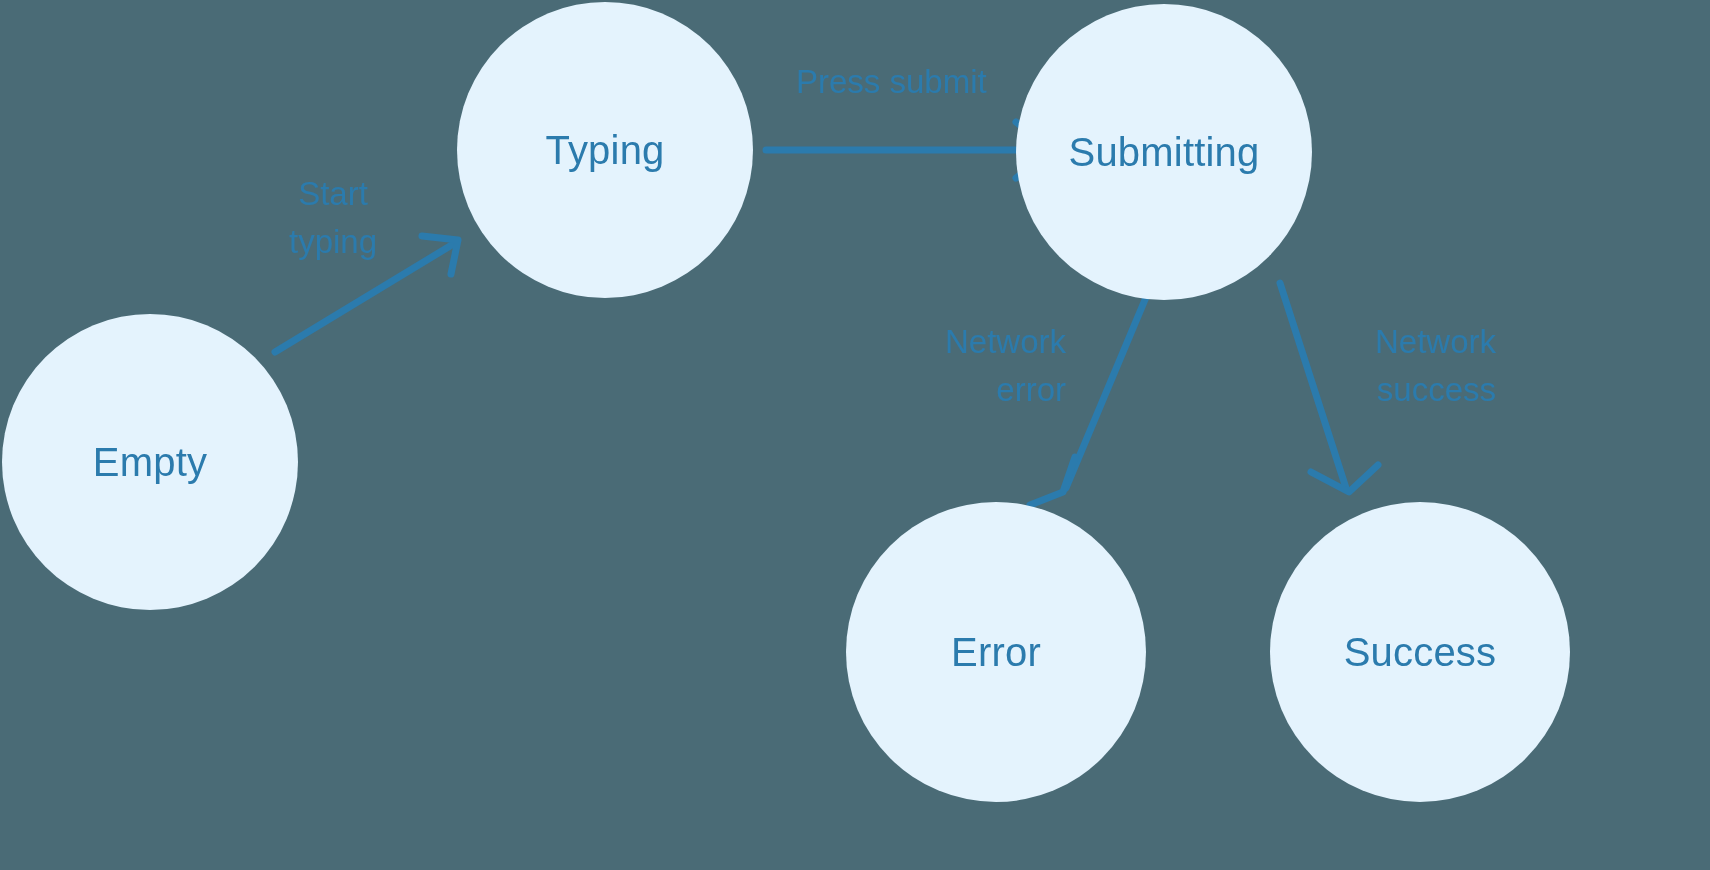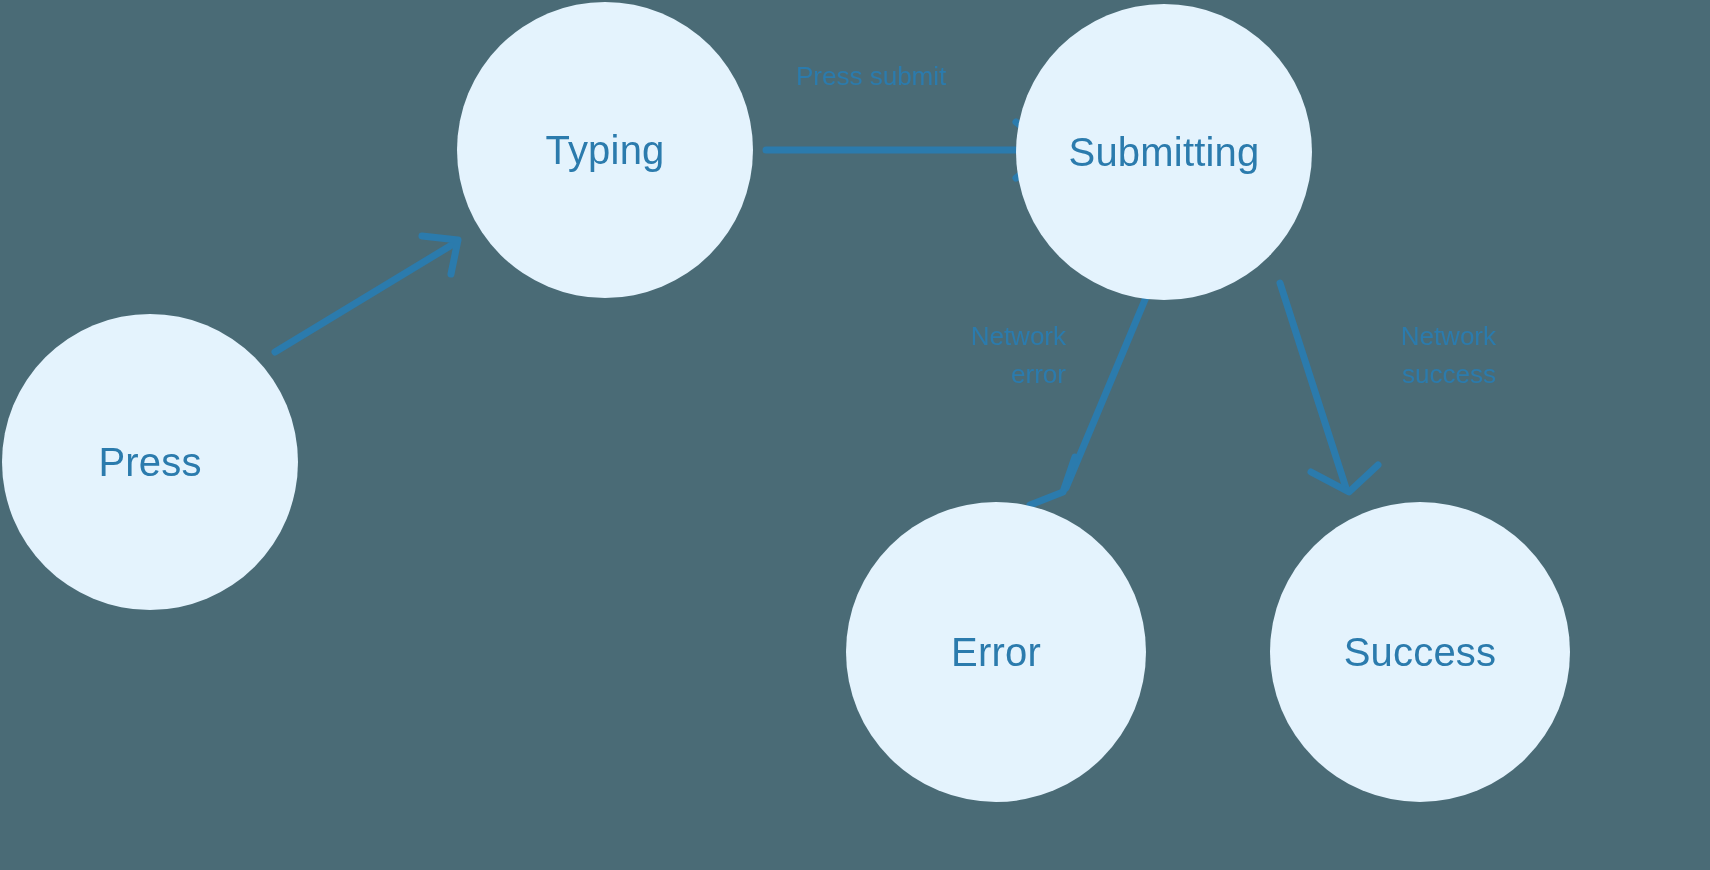--- a/index.html
+++ b/index.html
@@ -36,21 +36,21 @@
     color: #2b7bad;
     font-size: 40px;
     font-weight: 400;
     letter-spacing: 0.2px;
     line-height: 1;
     white-space: nowrap;
   }
   .edge-label {
     position: absolute;
     color: #2b7bad;
-    font-size: 26px;
+    font-size: 33px;
     font-weight: 400;
     line-height: 1.45;
     white-space: pre-line;
   }
   .el-start-typing { left: 248px; top: 170px; width: 170px; text-align: center; }
   .el-press-submit { left: 796px; top: 58px; width: 230px; text-align: left; }
   .el-network-error { left: 866px; top: 318px; width: 200px; text-align: right; }
   .el-network-success { left: 1290px; top: 318px; width: 206px; text-align: right; }
 </style>
 </head>
@@ -75,39 +75,41 @@
       <polyline points="1030,505 1063,492 1075,457" fill="none" stroke="#2b7bad" stroke-width="7" stroke-linecap="round" stroke-linejoin="round"></polyline>
     </g>
 
     <g>
       <line x1="1280" y1="283" x2="1346" y2="488" stroke="#2b7bad" stroke-width="7" stroke-linecap="round"></line>
       <polyline points="1311,472 1349,492 1378,465" fill="none" stroke="#2b7bad" stroke-width="7" stroke-linecap="round" stroke-linejoin="round"></polyline>
     </g>
   </svg>
 
   <div class="node" style="left:2px; top:314px; width:296px; height:296px;">
-    <span class="node-label">Press</span>
+    <span class="node-label">Empty</span>
   </div>
 
   <div class="node" style="left:457px; top:2px; width:296px; height:296px;">
     <span class="node-label">Typing</span>
   </div>
 
   <div class="node" style="left:1016px; top:4px; width:296px; height:296px;">
     <span class="node-label">Submitting</span>
   </div>
 
   <div class="node" style="left:846px; top:502px; width:300px; height:300px;">
     <span class="node-label">Error</span>
   </div>
 
   <div class="node" style="left:1270px; top:502px; width:300px; height:300px;">
     <span class="node-label">Success</span>
   </div>
 
+  <div class="edge-label el-start-typing">Start
+typing</div>
 
   <div class="edge-label el-press-submit">Press submit</div>
 
   <div class="edge-label el-network-error">Network
 error</div>
 
   <div class="edge-label el-network-success">Network
 success</div>
 
 </div>

